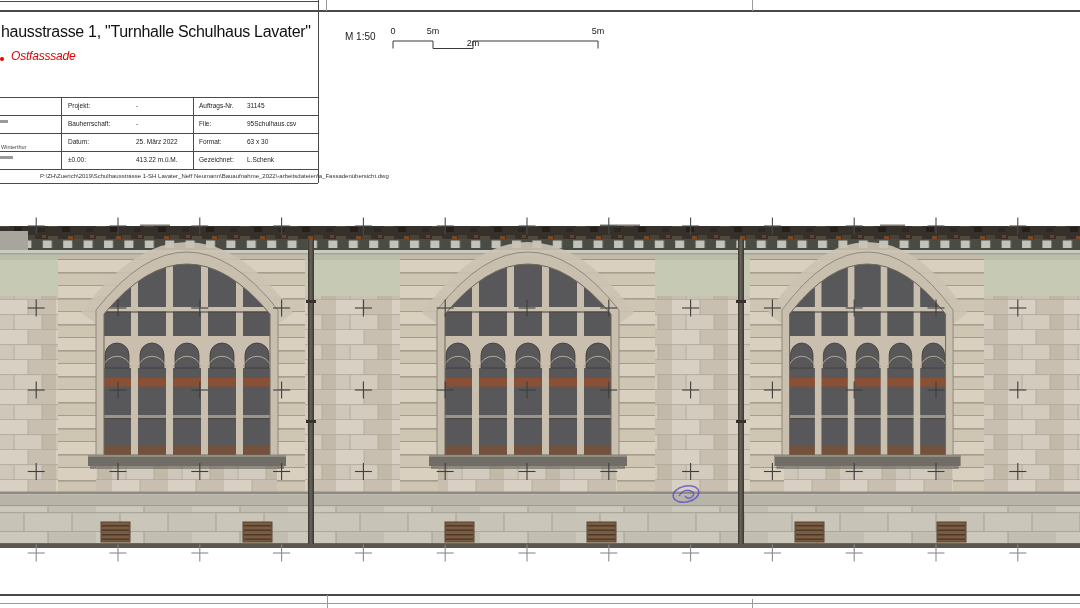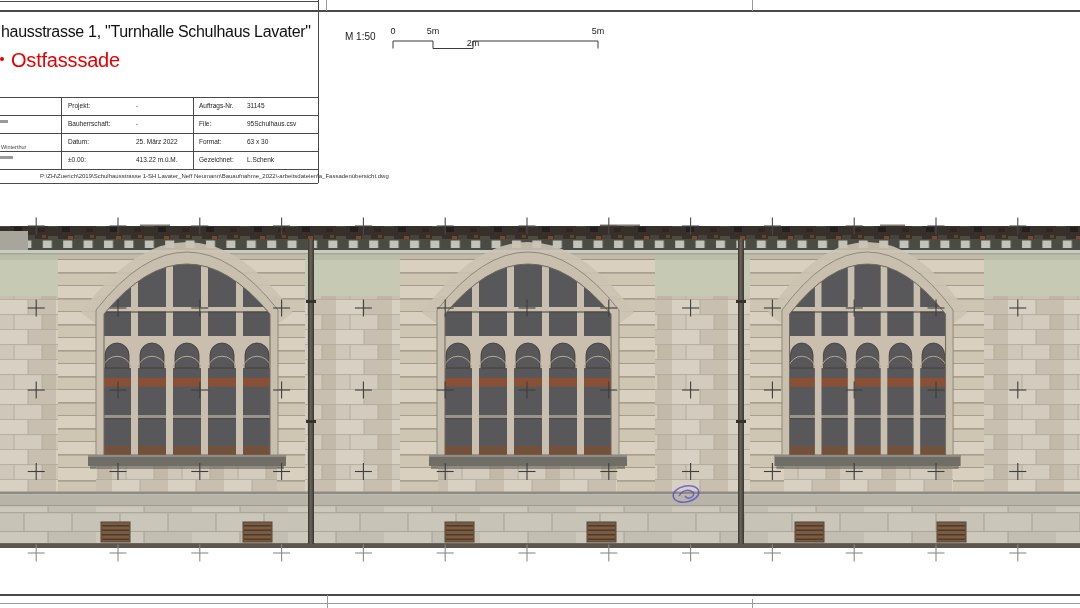--- a/index.html
+++ b/index.html
@@ -1,20 +1,20 @@
 <!DOCTYPE html>
 <html style="--accent_red: #e60000; --line_dark: #4a4a4a; --line_gray: #9a9a9a; --glass: #58585a; --stone_frame: #c8bfae; --wall_base: #cfc7b9; --wall_joint: #b2a99b; --pilaster: #d5ccbc; --pilaster_joint: #9c9283; --frieze_green: #c6cab4; --roof_dark: #35302a; --cornice_band: #4a4b43; --dentil_light: #c2c4ba; --fascia: #cbccc1; --wood_transom: #8a5036; --sill: #6f6d65; --string_course: #b9b4a8; --plinth: #c7c3b7; --ground: #5a554d; --pipe: #46423a; --graffiti_blue: #5a4ec9; --grille_brown: #7a5c42;"><head>
 <meta charset="utf-8">
 <style>
   html,body{margin:0;padding:0;background:#fff;}
   .sheet{position:relative;width:1080px;height:608px;background:#fff;overflow:hidden;
          font-family:"Liberation Sans", sans-serif;color:#1a1a1a;}
   .abs{position:absolute;}
   .t-title{font-size:16px;letter-spacing:-0.3px;white-space:nowrap;color:#111;}
-  .t-sub{font-size:20px;letter-spacing:-0.2px;white-space:nowrap;color:var(--accent_red,#e60000);}
+  .t-sub{font-size:12px;letter-spacing:-0.2px;white-space:nowrap;color:var(--accent_red,#e60000);font-style:italic;}
   .t-dot{width:4px;height:4px;border-radius:50%;background:var(--accent_red,#e60000);}
   .t-scale{font-size:10px;color:#222;}
   .t-tick{font-size:9px;color:#222;transform:translateX(-50%);}
   .t-cell{font-size:6.5px;color:#222;line-height:18px;white-space:nowrap;}
   .t-path{font-size:6px;color:#333;text-align:right;white-space:nowrap;line-height:14px;}
   .t-company{font-size:5.5px;color:#444;white-space:nowrap;}
   .smudge{background:#9a9a9a;height:2.5px;}
   
   .glass{fill:var(--glass,#58585a);}
   .stone{fill:var(--stone_frame,#c8bfae);}

